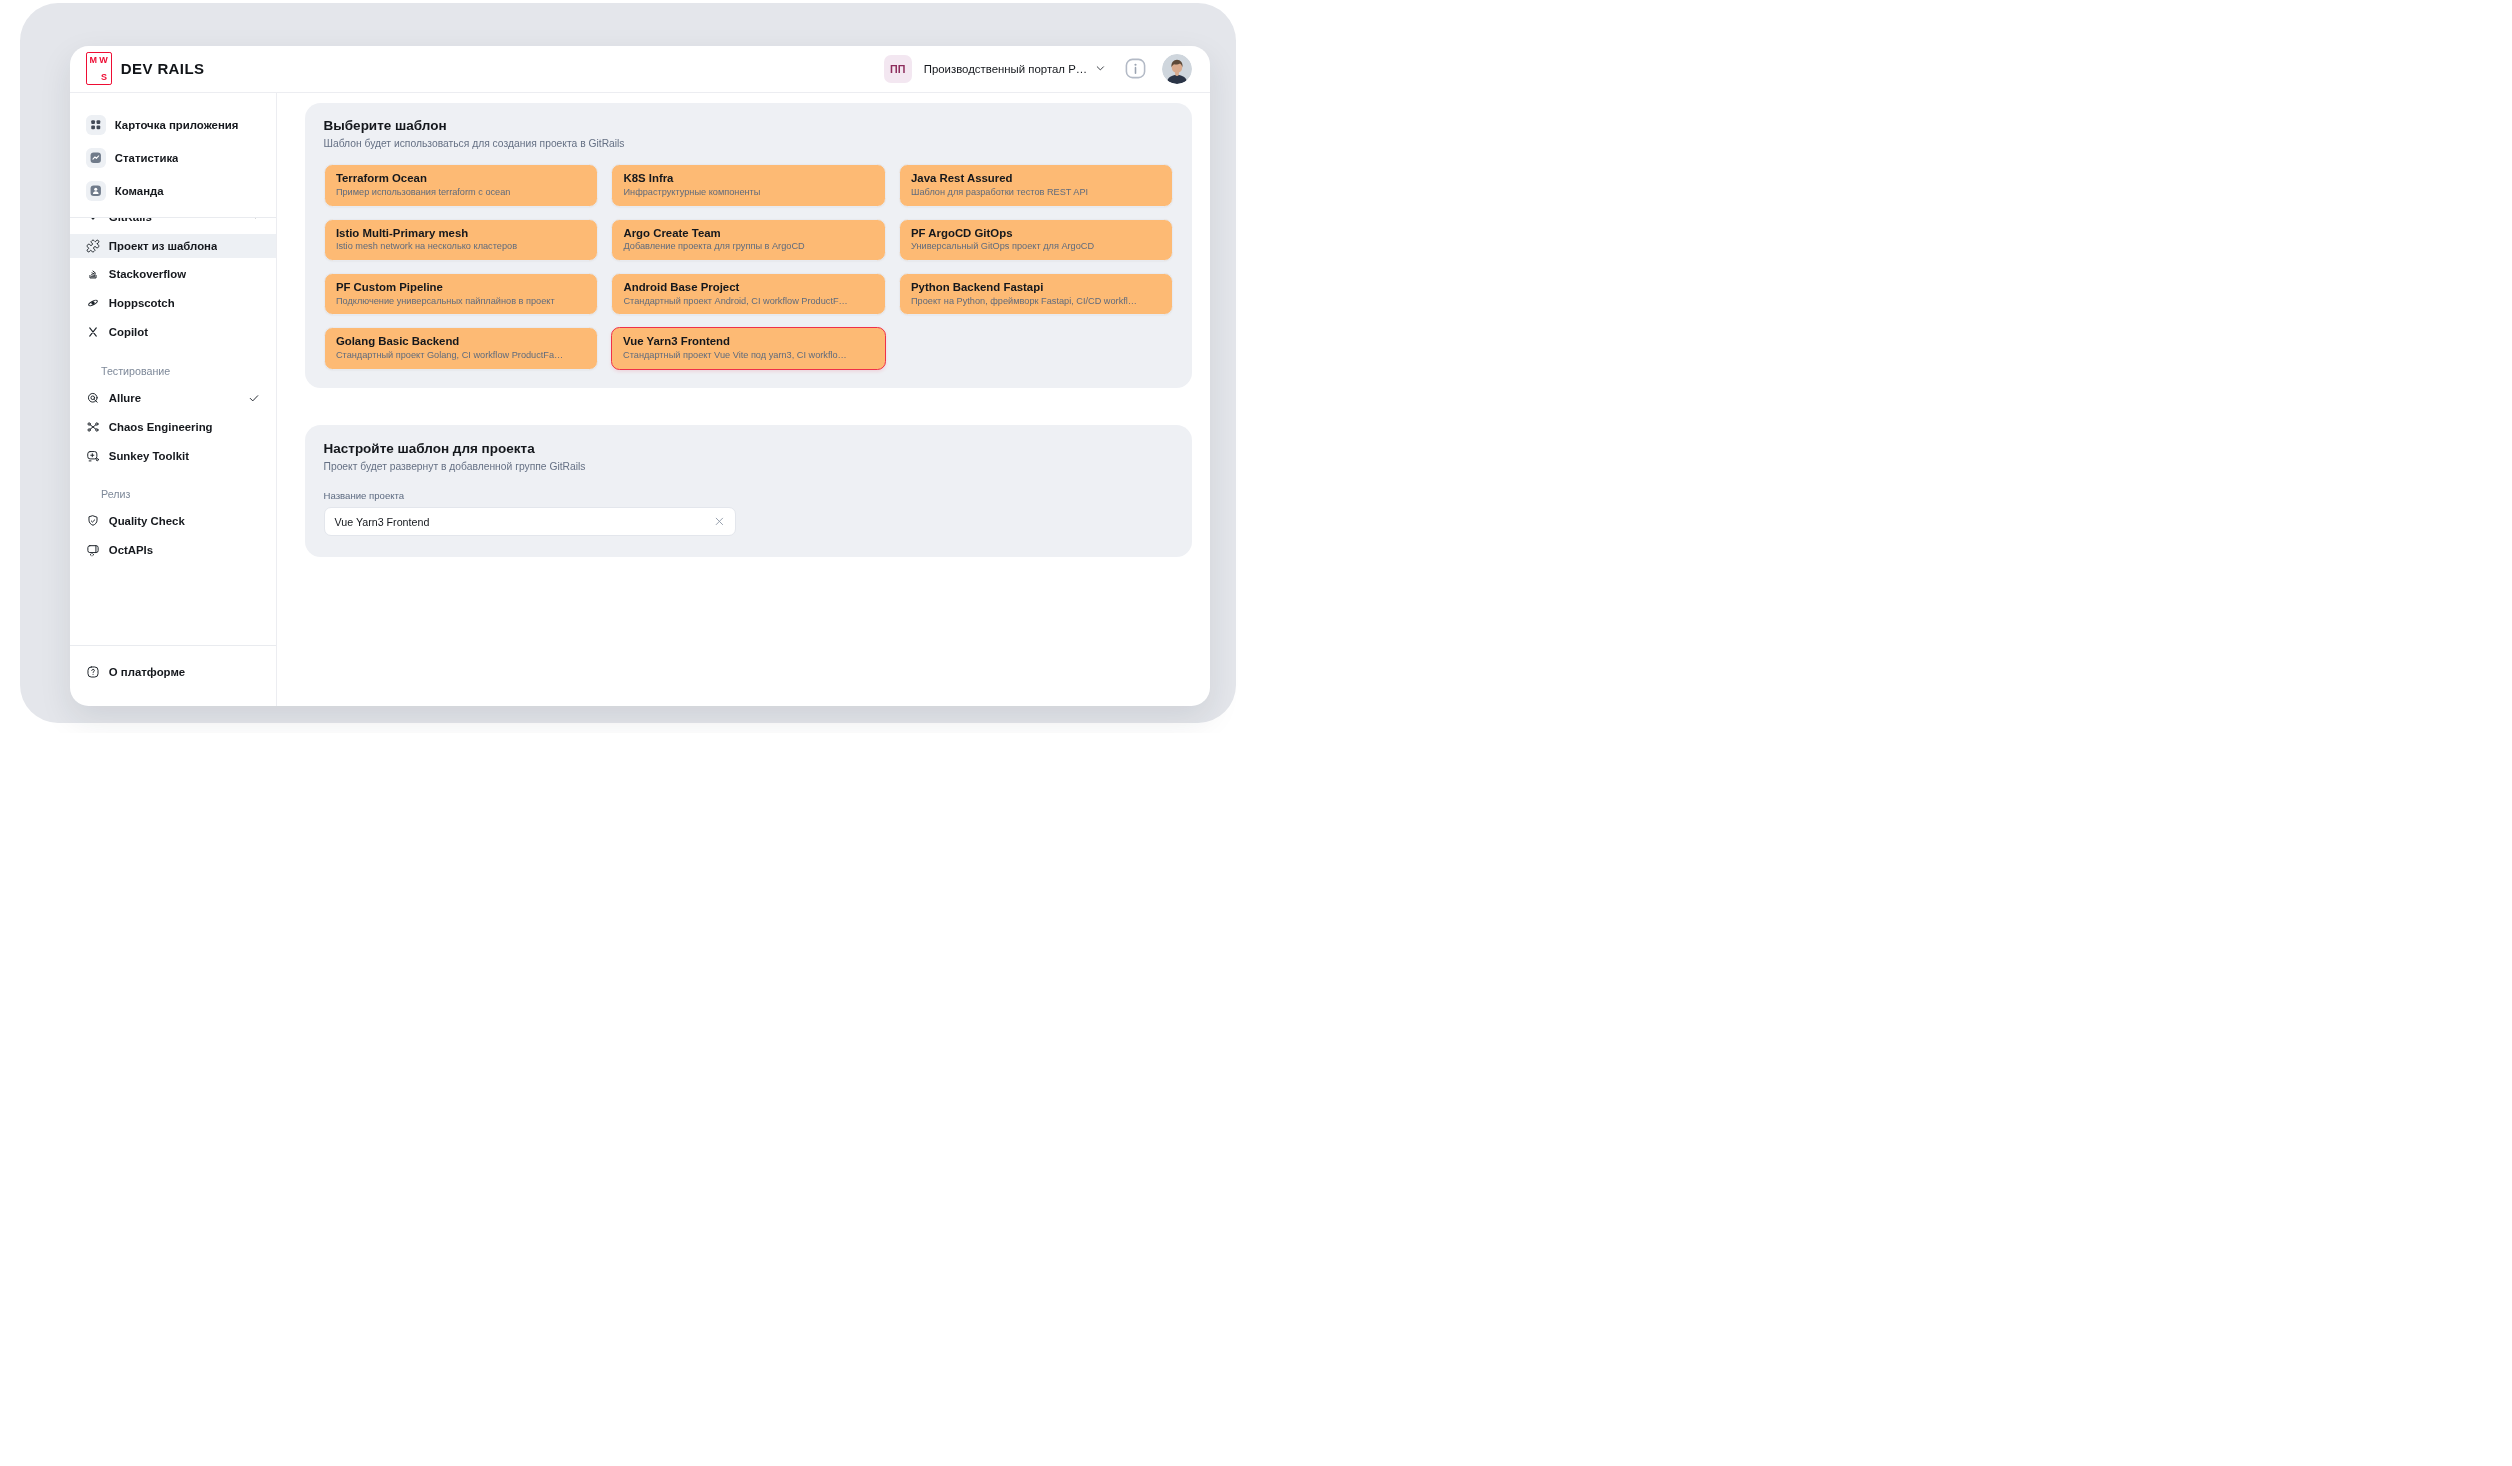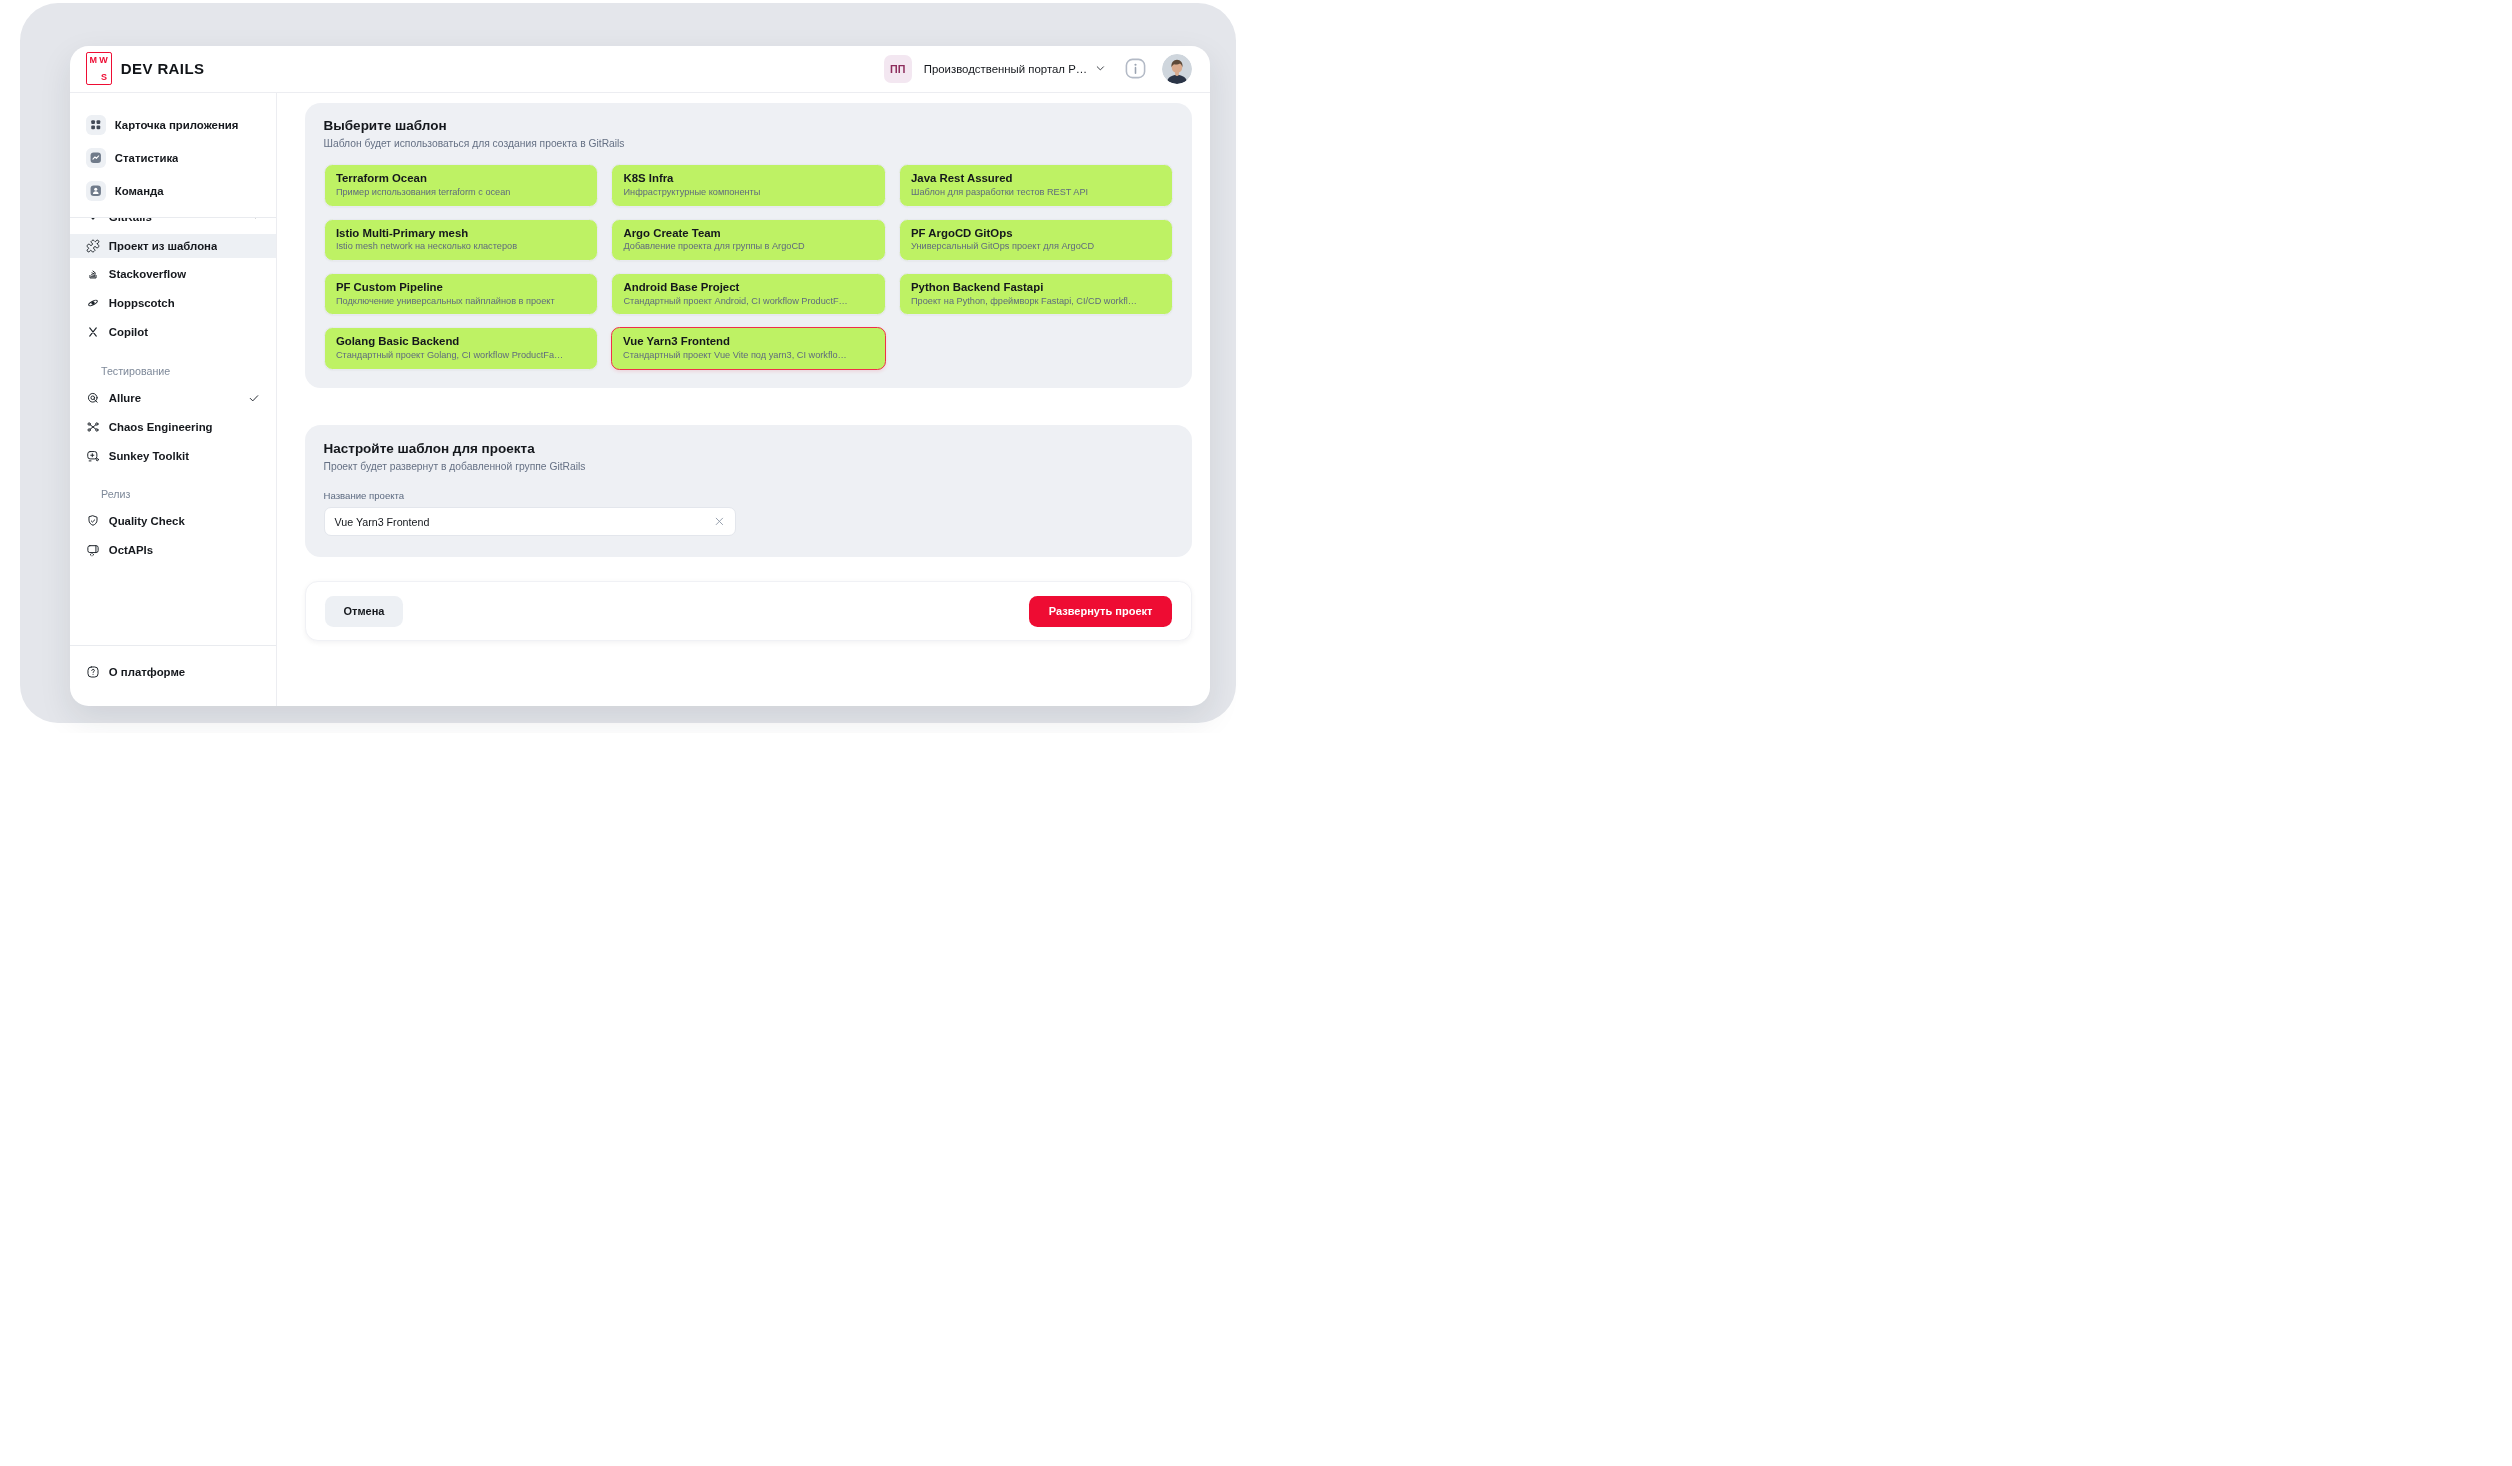--- a/index.html
+++ b/index.html
@@ -67,21 +67,21 @@
   .git-row .mini { margin-left:auto; display:flex; }
   .side-spacer { flex:1; }
   .side-divider { border-top:0.7px solid #e9ebef; margin:0; }
   .item.bottom { margin:10.7px 0 20px; }
 
   
   .panel { background:var(--panel); border-radius:15.6px; padding:15.6px 18.5px 18.5px; }
   .panel h2 { font-size:13.5px; font-weight:700; color:#14171c; }
   .panel .sub { margin-top:5px; font-size:10.3px; color:var(--sub); }
   .cards { margin-top:15px; display:grid; grid-template-columns:repeat(3,1fr); gap:12px 12.8px; }
-  .card { background:#bef264; border:0.7px solid #e8eaef; border-radius:8.5px; padding:7px 11.4px 8.5px;
+  .card { background:#fdba74; border:0.7px solid #e8eaef; border-radius:8.5px; padding:7px 11.4px 8.5px;
     box-shadow:0 0.7px 1.4px rgba(20,25,40,.03); cursor:pointer; min-width:0; }
   .card h3 { font-size:11.4px; font-weight:700; color:#14171c; white-space:nowrap; overflow:hidden; }
   .card p { margin-top:2.8px; font-size:9.2px; color:#5f6b7d; white-space:nowrap; overflow:hidden; }
   .card.selected { border:1.1px solid var(--selected); padding:6.7px 11px 8px;
     box-shadow:0 1.4px 3.6px rgba(238,12,51,.10); }
   .panel2 { margin-top:37px; padding-bottom:21px; }
   .formgrid { margin-top:18px; display:grid; grid-template-columns:1fr 1fr; gap:25.6px; }
   .field label { font-size:9.6px; font-weight:500; color:#5c6a80; display:block; }
   .inputbox { margin-top:6.4px; height:29px; background:#fff; border:0.7px solid #e3e6ec; border-radius:7px;
     display:flex; align-items:center; padding:0 8.5px 0 10px; font-size:10.7px; color:#14171c; cursor:text; }
@@ -370,22 +370,18 @@
                   <span class="clear">
                     <svg width="12.8" height="12.8" viewBox="0 0 24 24" fill="none" stroke="#8d97a6" stroke-width="1.7" stroke-linecap="round">
                       <path d="M6 6l12 12M18 6L6 18"></path>
                     </svg>
                   </span>
                 </div>
               </div>
             </div>
         </section>
 
-        <div class="actionbar">
-          <button class="btn-secondary">Отмена</button>
-          <button class="btn-primary">Развернуть проект</button>
-        </div>
       </main>
     </div>
 
   </div>
 </div>
 
 
 </body></html>

